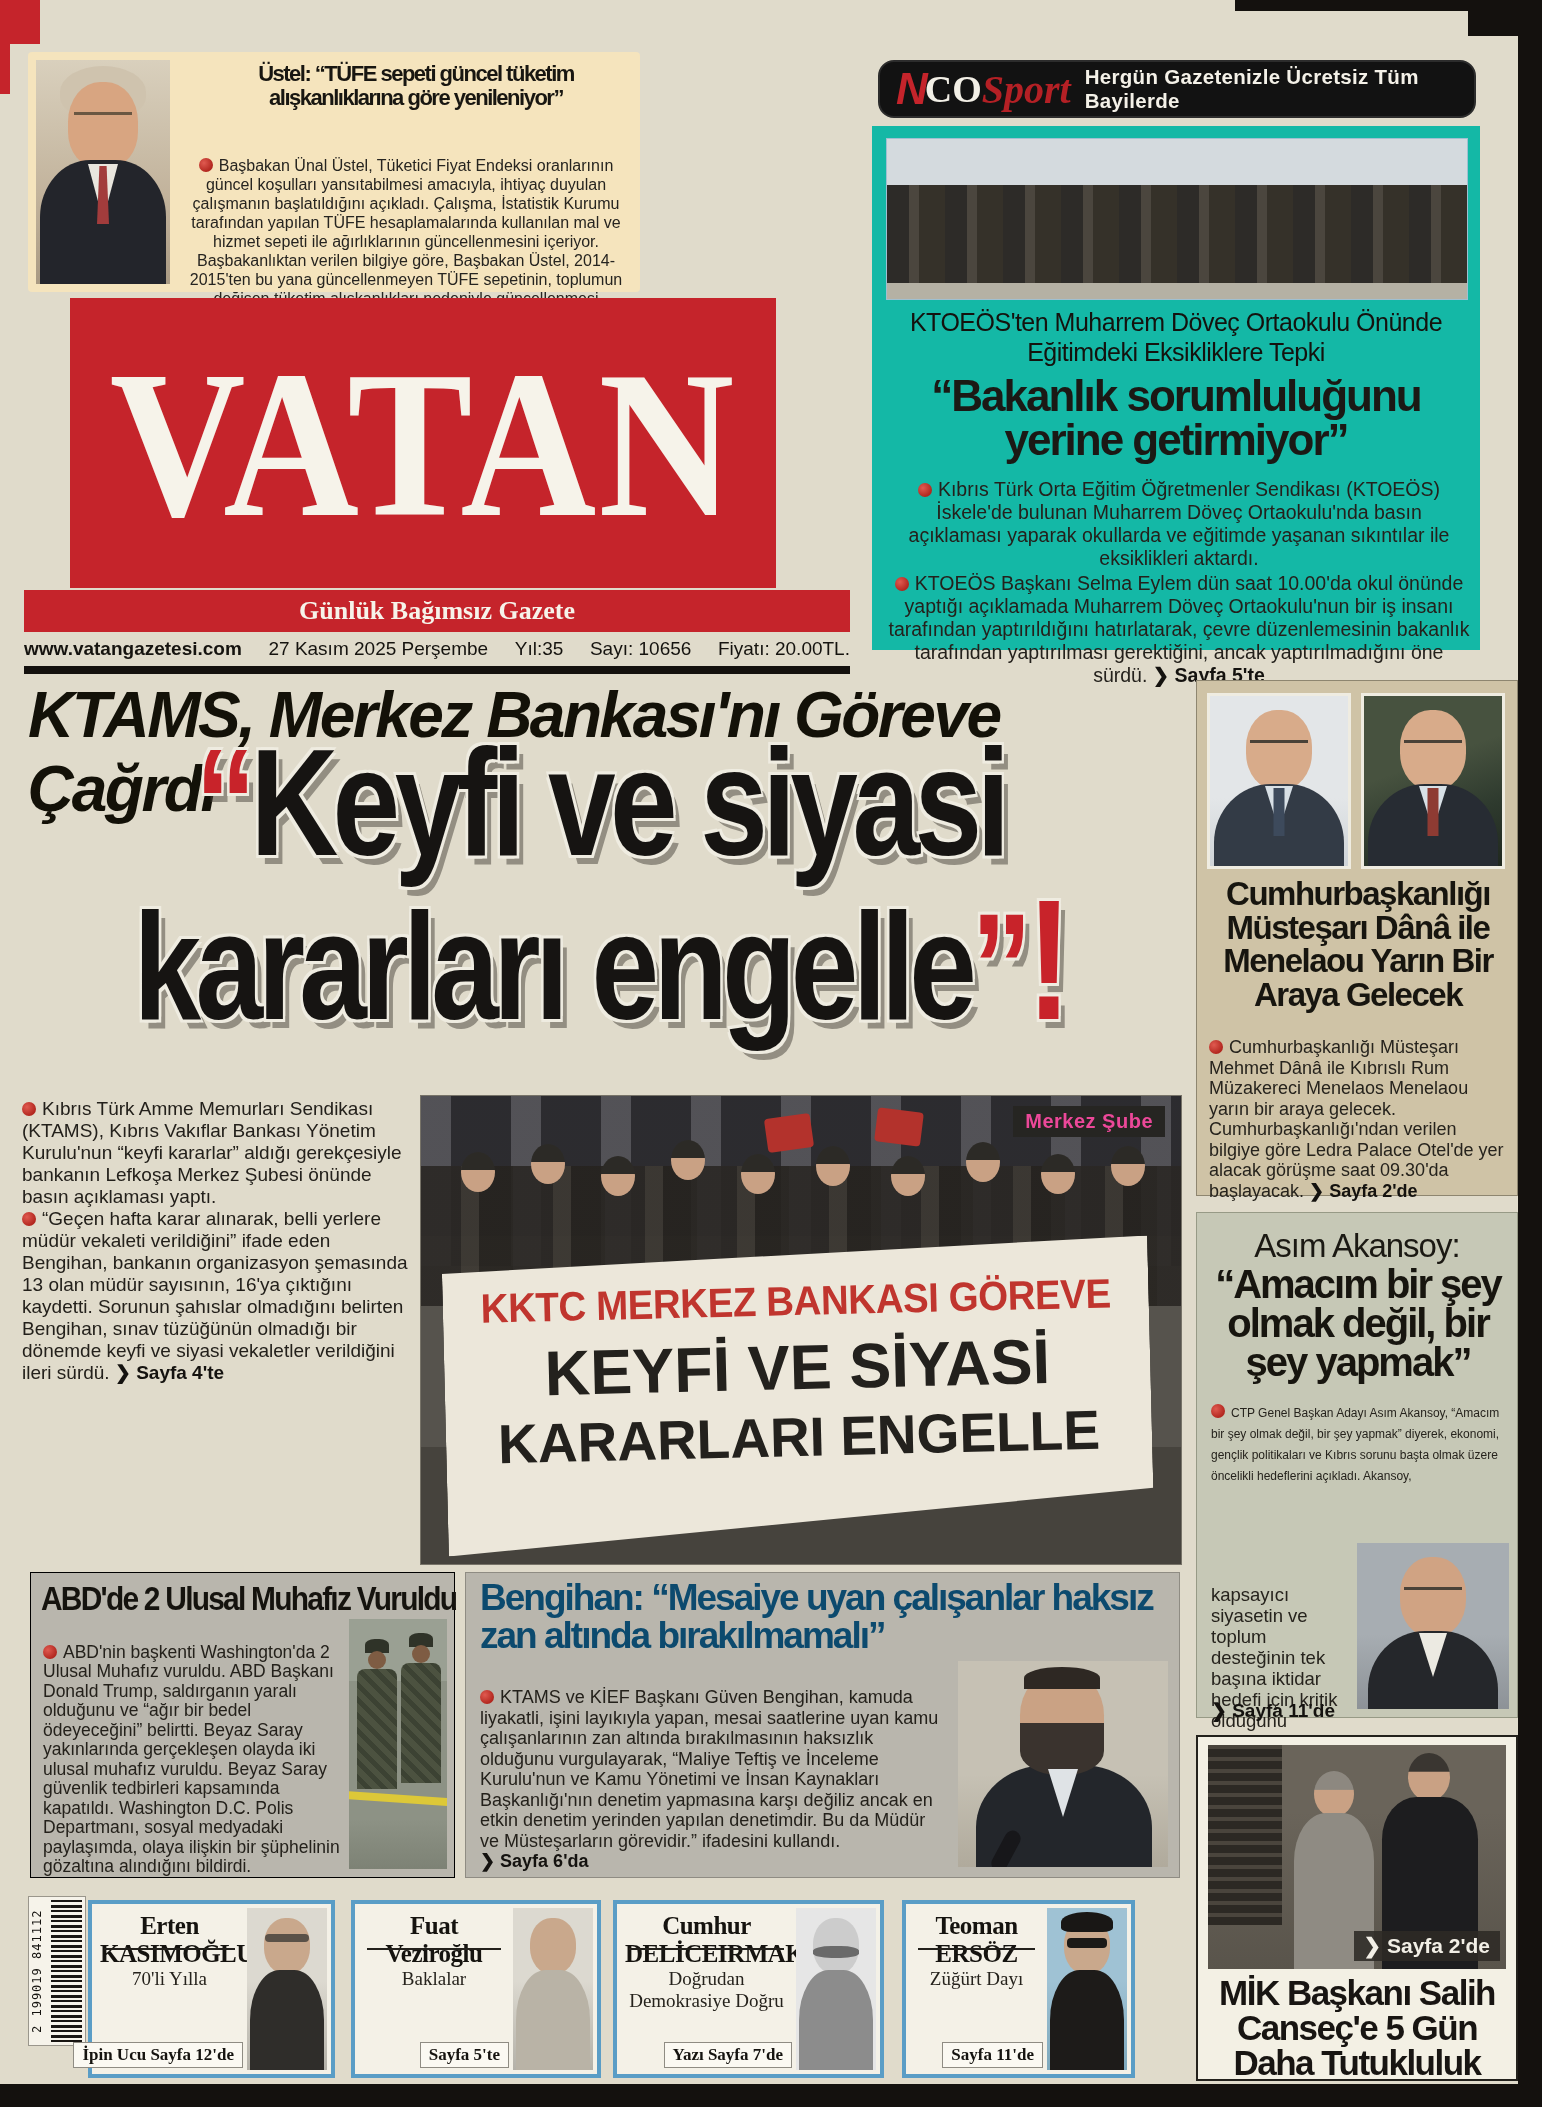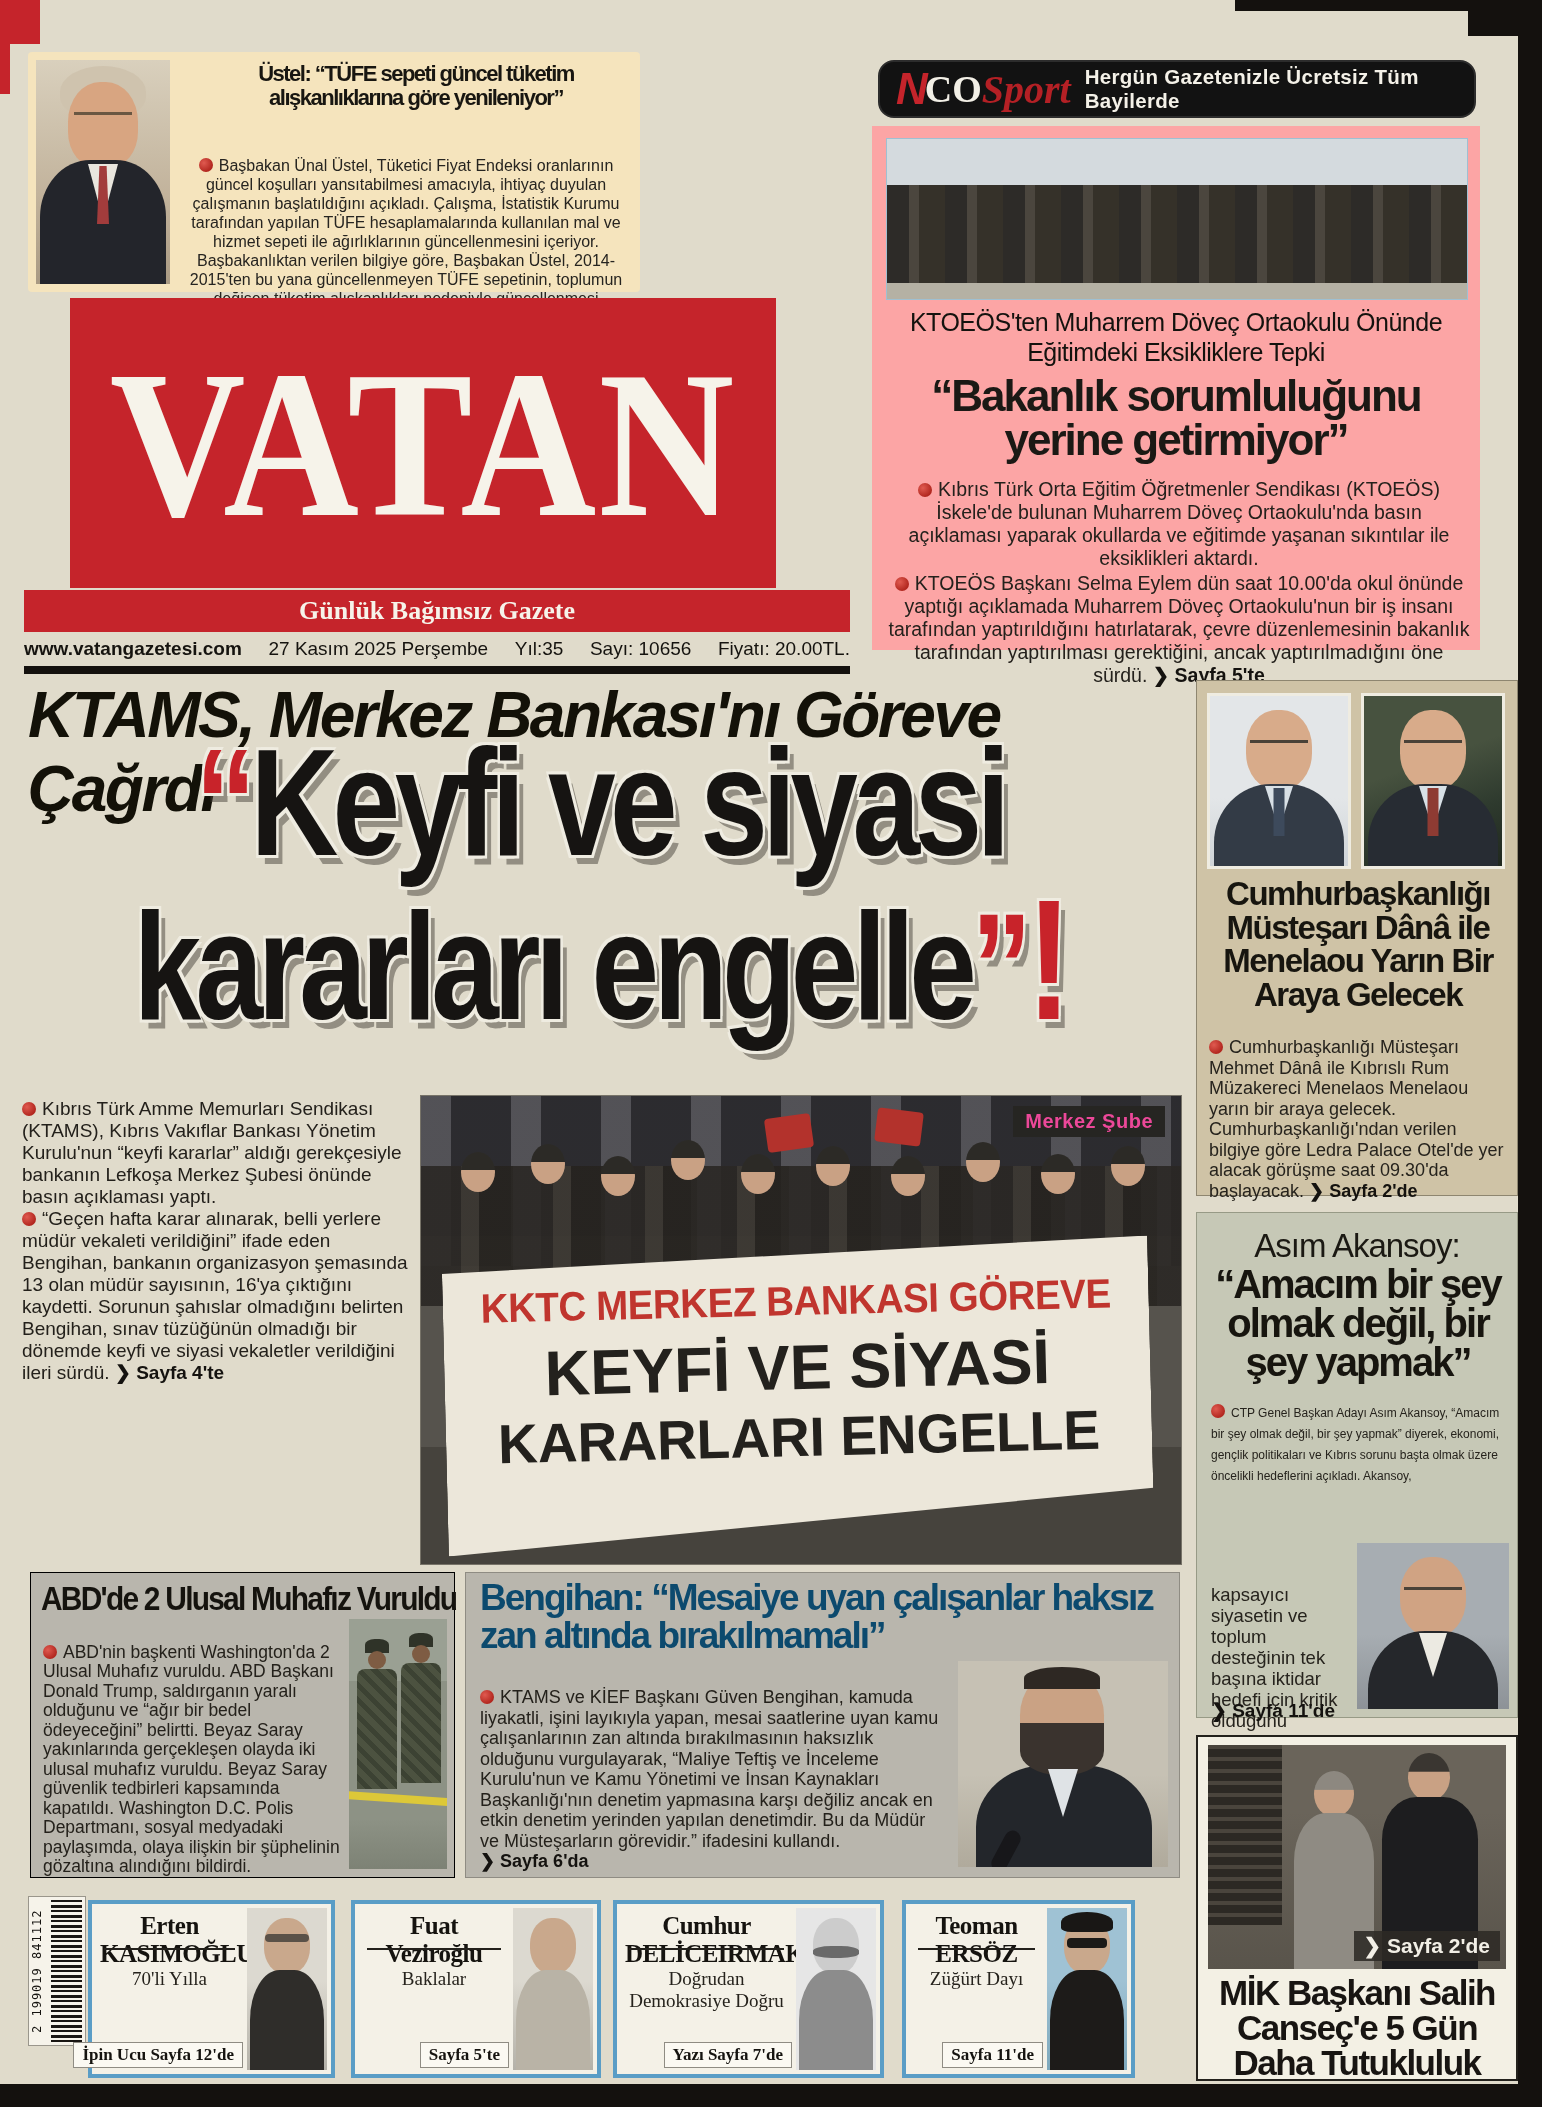--- a/index.html
+++ b/index.html
@@ -50,21 +50,21 @@
   
   .nco { position:absolute; left:878px; top:60px; width:598px; height:58px; background:#121212;
          border-radius:16px; border:2px solid #2c2c2c; display:flex; align-items:center; padding:0 16px; box-sizing:border-box; }
   .nco .n { color:#c5242b; font-weight:bold; font-size:44px; font-style:italic; letter-spacing:-3px; }
   .nco .co { color:#f2efe6; font-weight:bold; font-size:38px; font-family:"Liberation Serif",serif; }
   .nco .sport { color:#b42025; font-weight:bold; font-size:40px; font-style:italic;
                 font-family:"Liberation Serif",serif; margin-right:14px; }
   .nco .slogan { color:#f4f1e8; font-weight:bold; font-size:20.5px; letter-spacing:.3px; }
 
   
-  .ktoeos-panel { position:absolute; left:872px; top:126px; width:608px; height:524px; background:#fca5a5; }
+  .ktoeos-panel { position:absolute; left:872px; top:126px; width:608px; height:524px; background:#14b8a6; }
   .ktoeos-photo { position:absolute; left:14px; top:12px; width:580px; height:160px;
                   border:1px solid #9fc0d2; overflow:hidden;
                   background:
                     linear-gradient(180deg,#d4dade 0 34%, transparent 34%),
                     repeating-linear-gradient(90deg,#35383c 0 16px,#b9bfc4 16px 40px),
                     #6a6c68; }
   .ktoeos-photo .crowdband { position:absolute; left:0; top:46px; width:100%; height:100px;
         background:repeating-linear-gradient(90deg,#2d2b28 0 22px,#4b463e 22px 32px,#353129 32px 58px); }
   .ktoeos-photo .floor { position:absolute; left:0; bottom:0; width:100%; height:16px; background:#b5b1a4; }
   .ktoeos-kicker { position:absolute; left:14px; top:182px; width:580px; text-align:center;

